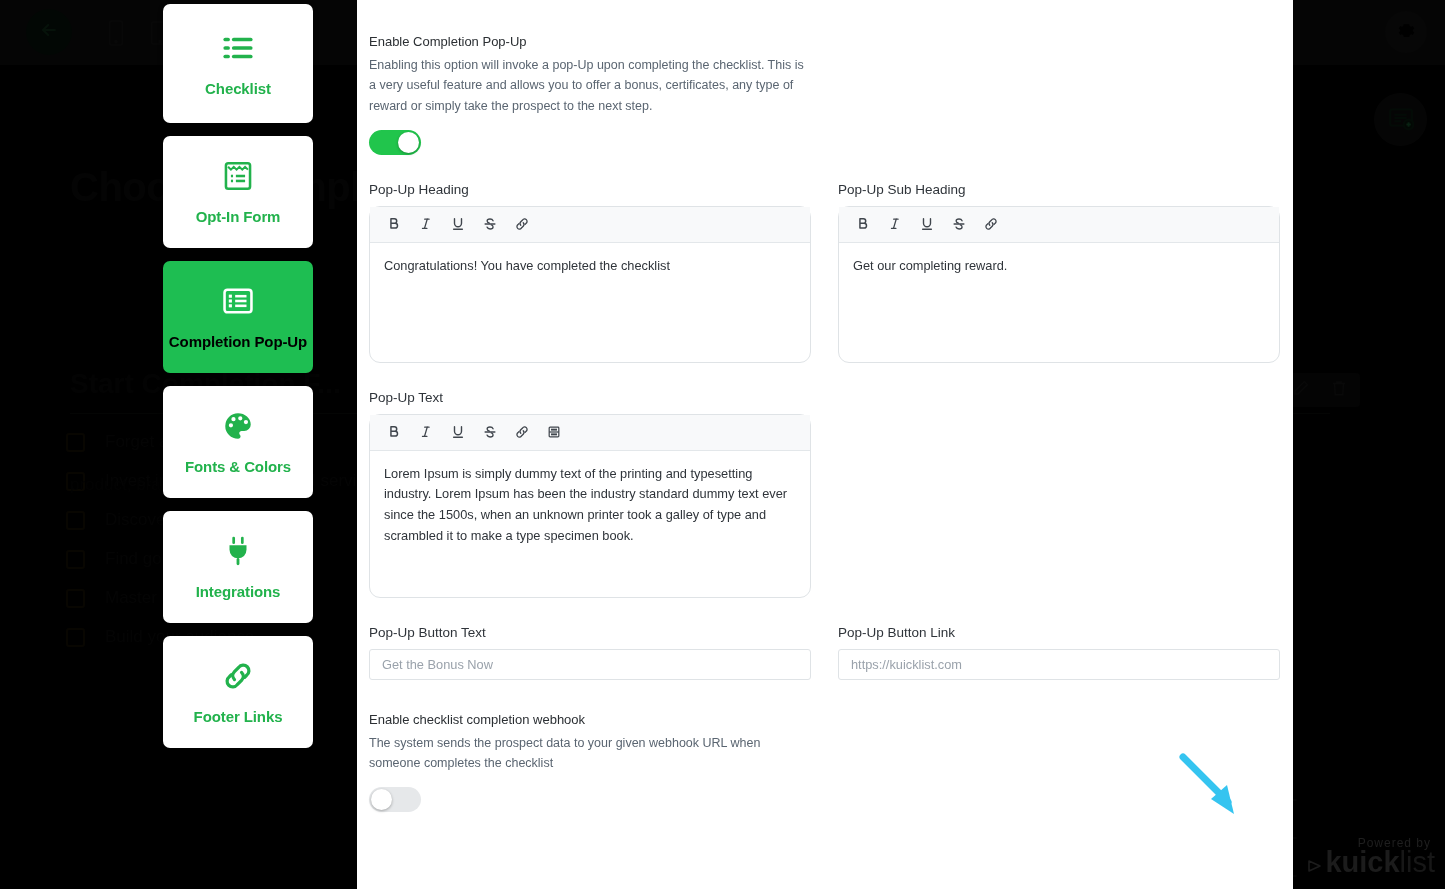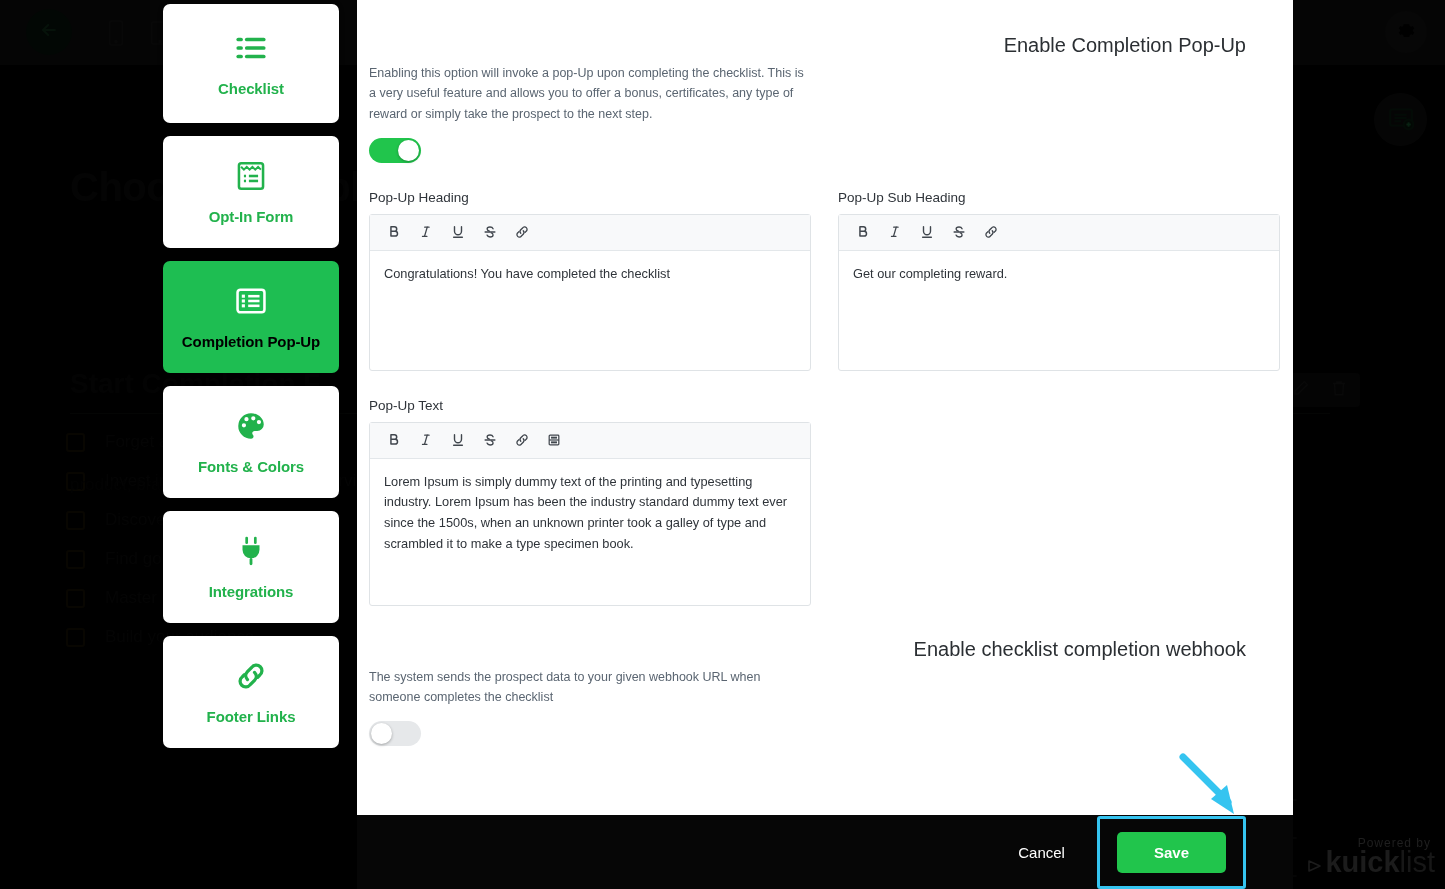--- a/index.html
+++ b/index.html
@@ -75,21 +75,21 @@
   .bg-plus {
     position: absolute; right: 68px; font-size: 30px; color: #1d1d1d;
     line-height: 1; font-weight: 300;
   }
 
   
   .overlay { position: absolute; inset: 0; background: rgba(0,0,0,0.80); }
 
   
   .sidebar {
-    position: absolute; left: 163px; top: 0; width: 176px;
+    position: absolute; left: 163px; top: 0; width: 150px;
     display: flex; flex-direction: column; z-index: 20;
   }
   .side-card {
     background: #fff; border-radius: 7px; height: 112px;
     margin-bottom: 13px; display: flex; flex-direction: column;
     align-items: center; justify-content: center; gap: 11px;
     box-shadow: 0 1px 5px rgba(0,0,0,0.35);
   }
   .side-card:first-child { height: 119px; margin-top: 4px; }
   .side-card.active { background: #1ebe52; }
@@ -105,21 +105,21 @@
     z-index: 15; display: flex; flex-direction: column;
   }
   .modal-body {
     background: #fff; flex: 1 1 auto; height: 815px; overflow: hidden;
     padding: 34px 47px 0 12px;
     position: relative;
   }
   .modal-inner { padding-left: 0; }
 
   .section-title {
-    font-size: 20px; color: #2b2f33; font-weight: 400; margin-bottom: 6px; text-align: right;
+    font-size: 13px; color: #2b2f33; font-weight: 400; margin-bottom: 6px;
   }
   .section-desc {
     font-size: 12.5px; color: #5a6571; line-height: 1.62; max-width: 445px;
   }
 
   .toggle {
     width: 52px; height: 25px; border-radius: 13px; position: relative;
     margin-top: 14px; cursor: pointer;
   }
   .toggle.on { background: #21c54c; }
@@ -132,21 +132,21 @@
   .toggle.off .knob { left: 2px; }
 
   .grid2 {
     display: grid; grid-template-columns: 442px 442px; gap: 0 27px;
   }
   .field { margin-top: 27px; }
   .field-label {
     font-size: 13.5px; color: #2f343a; margin-bottom: 9px;
   }
 
-  .editor { border: 1px solid #dfe3e6; border-radius: 3px; background: #fff; }
+  .editor { border: 1px solid #dfe3e6; border-radius: 11px; background: #fff; }
   .editor-toolbar {
     height: 36px; background: #f8f9fa; border-bottom: 1px solid #e3e7ea;
     display: flex; align-items: center; gap: 8px; padding: 0 12px;
   }
   .tb-btn {
     width: 24px; height: 24px; display: flex; align-items: center;
     justify-content: center; cursor: pointer; color: #40464d;
   }
   .tb-btn svg { width: 14px; height: 14px; }
   .editor-area {
@@ -520,38 +520,42 @@
                     <rect x="4.6" y="9.6" width="6.8" height="2.2" fill="#40464d" stroke="none"></rect>
                   </svg>
                 </span>
               </div>
               <div class="editor-area t">Lorem Ipsum is simply dummy text of the printing and typesetting industry. Lorem Ipsum has been the industry standard dummy text ever since the 1500s, when an unknown printer took a galley of type and scrambled it to make a type specimen book.</div>
             </div>
           </div>
           <div></div>
         </div>
 
+        <div class="grid2">
+          <div class="field">
+            <div class="field-label">Pop-Up Button Text</div>
+            <input class="txt-input" type="text" placeholder="Get the Bonus Now" style="">
+          </div>
+          <div class="field">
+            <div class="field-label">Pop-Up Button Link</div>
+            <input class="txt-input" type="text" placeholder="https://kuicklist.com" style="">
+          </div>
+        </div>
 
         <div class="webhook-block">
           <div class="section-title">Enable checklist completion webhook</div>
           <div class="section-desc">The system sends the prospect data to your given webhook URL when someone completes the checklist</div>
           <div class="toggle off">
             <span class="knob"></span>
           </div>
         </div>
 
       </div>
     </div>
 
-    <div class="modal-footer">
-      <button class="btn-cancel">Cancel</button>
-      <div class="save-wrap">
-        <button class="btn-save">Save</button>
-      </div>
-    </div>
   </div>
 
   <div class="arrow">
     <svg width="80" height="72" viewBox="0 0 80 72">
       <line x1="5" y1="5" x2="50" y2="50" stroke="#35c4f0" stroke-width="7" stroke-linecap="round"></line>
       <polygon points="56,62 33,47 49,33" fill="#35c4f0"></polygon>
     </svg>
   </div>
 
   <div class="watermark">

